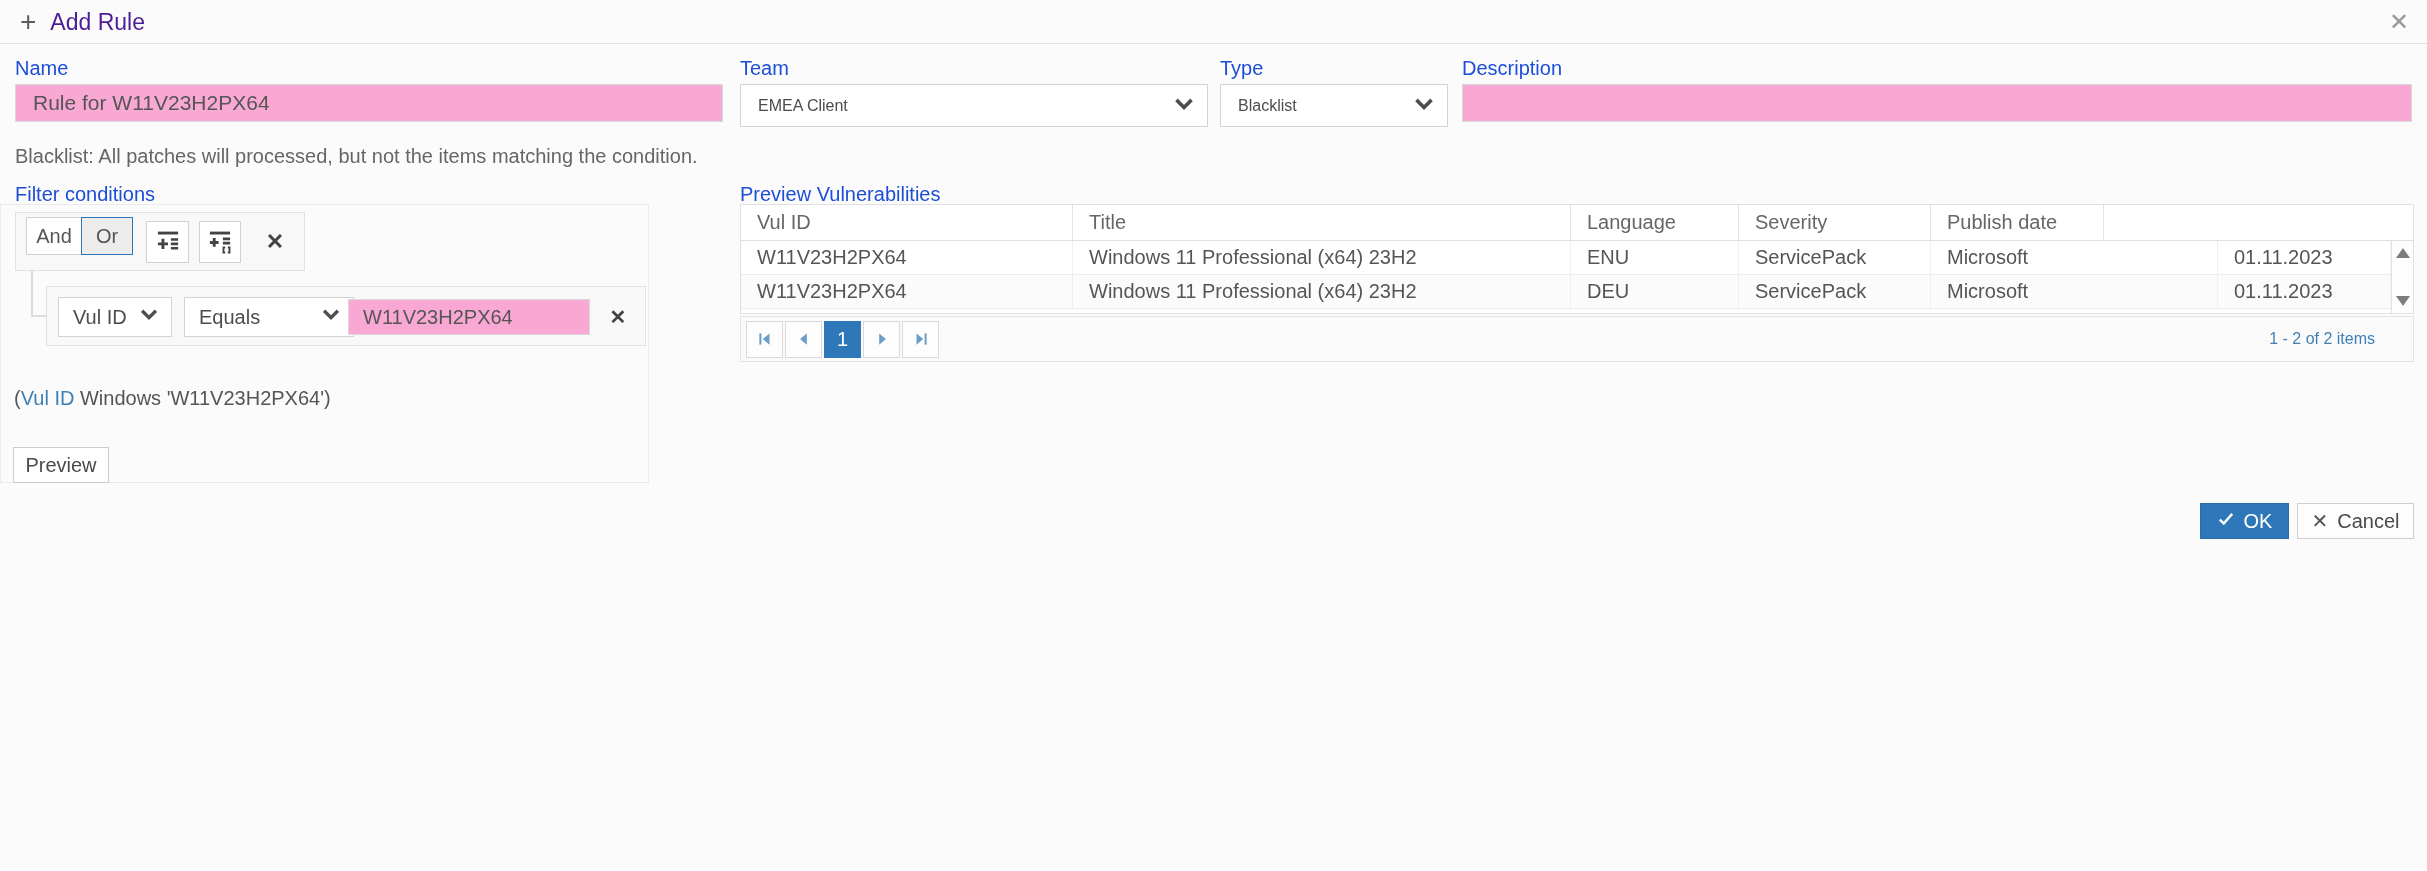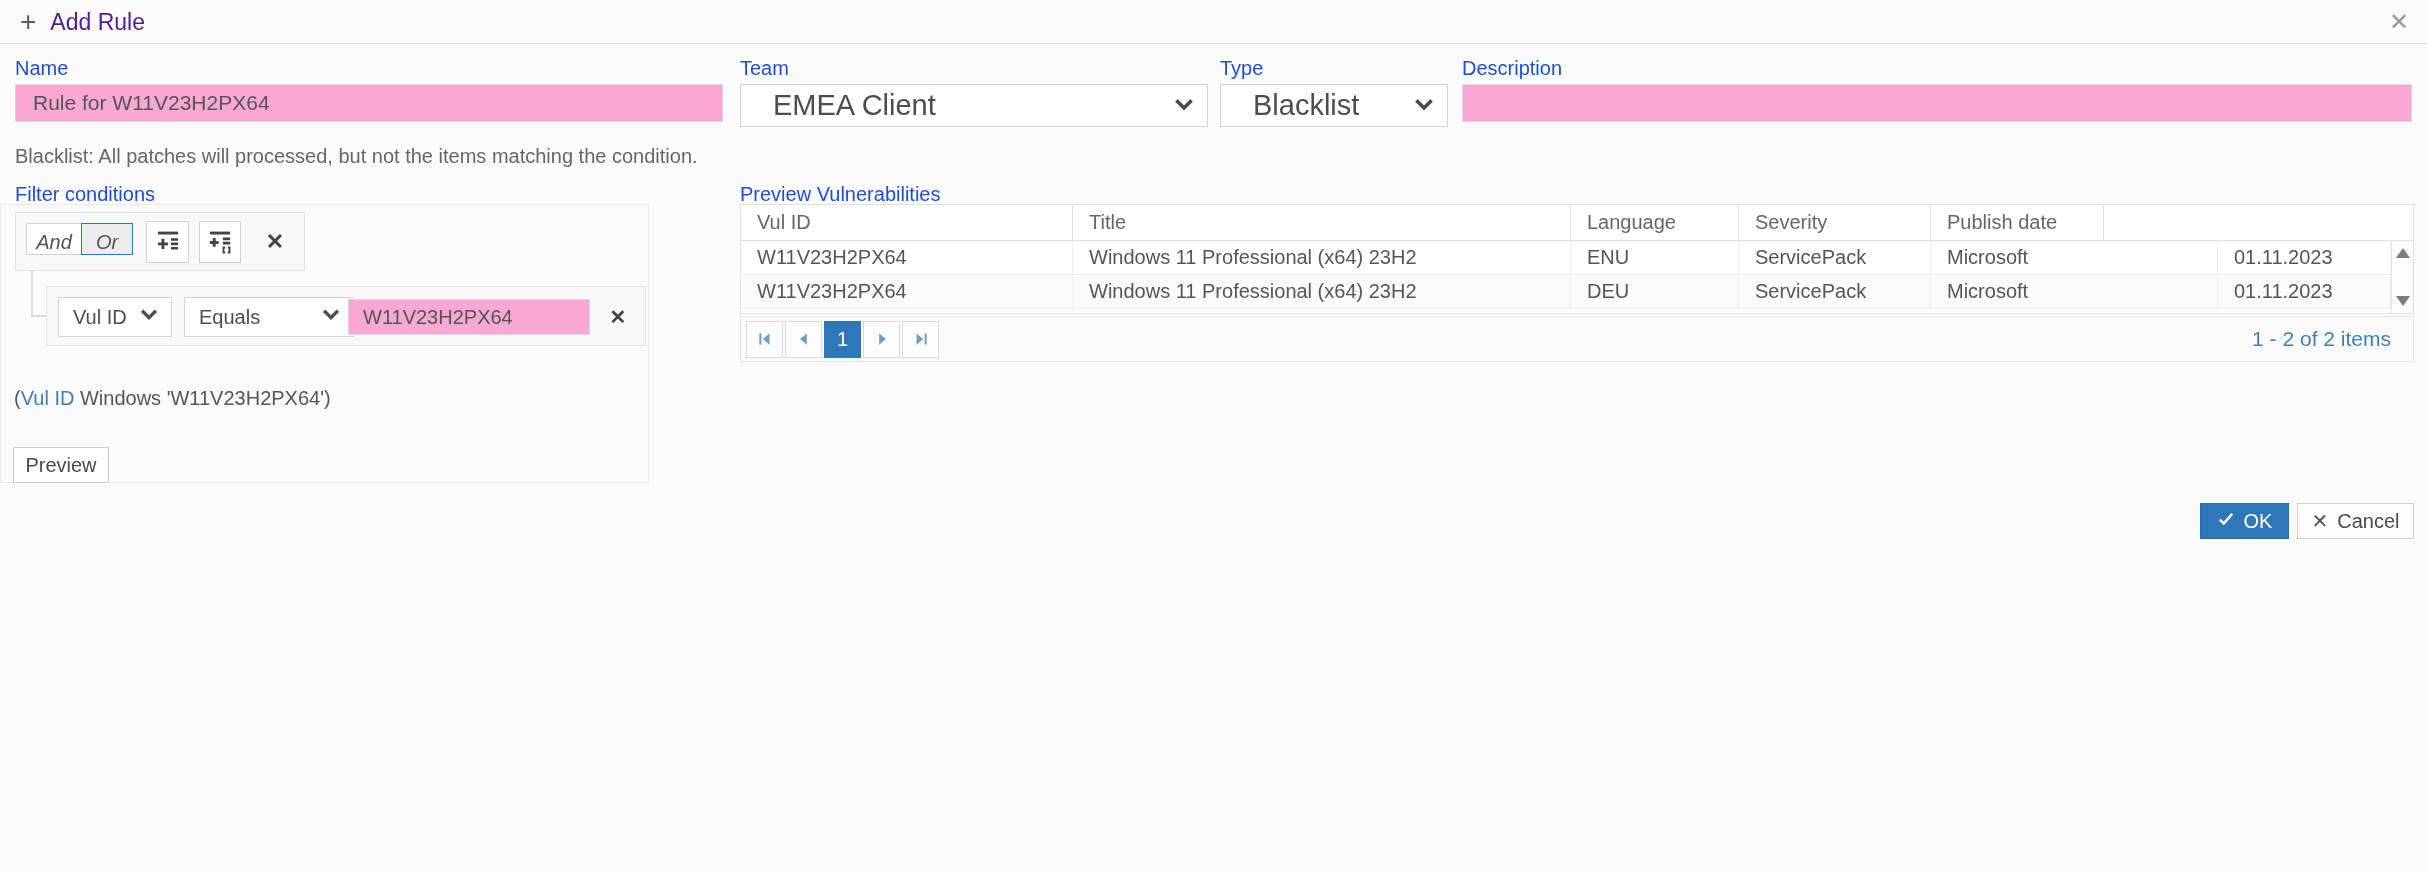--- a/index.html
+++ b/index.html
@@ -22,30 +22,30 @@
     font-size:24px; color:#9a9a9a; cursor:pointer; line-height:32px; text-align:center; }
 
   
   .field-label { font-size:20px; color:#1d4ed8; white-space:nowrap; }
   .text-input {
     border:1px solid #d9d9d9; background:#f9a8d4; font-family:inherit;
     font-size:21px; color:#555; padding:0 17px; outline:none;
   }
   .dropdown {
     border:1px solid #d4d4d4; background:#fff; display:flex; align-items:center;
-    font-size:29px; color:#4d4d4d; padding-left:32px; cursor:pointer;
+    font-size:16px; color:#4d4d4d; padding-left:17px; cursor:pointer;
   }
   .dropdown .chev { position:absolute; right:12px; top:50%; transform:translateY(-50%); }
 
   
   .filter-panel { left:0; top:204px; width:649px; height:279px; border:1px solid #ebebeb; }
   .tool-box { left:14px; top:7px; width:290px; height:59px; background:#f8f8f8; border:1px solid #e2e2e2; }
   .seg-btn {
-    position:absolute; top:10px; height:32px; border:1px solid #d2d2d2; background:#fff;
-    font-size:20px; color:#555; font-family:inherit; cursor:pointer; text-align:center; line-height:36px;font-style:italic;
+    position:absolute; top:4px; height:38px; border:1px solid #d2d2d2; background:#fff;
+    font-size:20px; color:#555; font-family:inherit; cursor:pointer; text-align:center; line-height:36px;
   }
   .seg-btn.selected { border:1px solid #2e77b8; background:#ececec; z-index:2; }
   .icon-btn {
     position:absolute; top:8px; width:43px; height:42px; border:1px solid #d2d2d2; background:#fff;
     cursor:pointer; display:flex; align-items:center; justify-content:center;
   }
   .x-glyph-btn { position:absolute; border:none; background:transparent; cursor:pointer;
     font-size:22px; color:#424242; font-weight:bold; }
   .connector { background:#dcdcdc; }
   .row-box { left:45px; top:81px; width:600px; height:60px; background:#f8f8f8; border:1px solid #e2e2e2; }
@@ -78,21 +78,21 @@
   .tri-down { position:absolute; left:4px; bottom:7px; width:0; height:0;
     border-left:7px solid transparent; border-right:7px solid transparent; border-top:10px solid #7c7c7c; }
 
   
   .pager { left:740px; top:316px; width:1674px; height:46px; background:#fafafa; border:1px solid #e3e3e3;
     display:flex; align-items:center; }
   .pager-btn { width:37px; height:37px; margin-left:2px; border:1px solid #dadada; background:#fdfdfd;
     cursor:pointer; display:flex; align-items:center; justify-content:center; padding:0; }
   .pager-btn:first-child { margin-left:5px; }
   .pager-btn.active { background:#2e77b8; border-color:#2e77b8; color:#fff; font-size:20px; font-family:inherit; }
-  .pager-items { position:absolute; right:22px; font-size:21px; color:#3e80b6; }
+  .pager-items { position:absolute; right:38px; font-size:16px; color:#3e80b6; }
 
   
   .ok-btn { left:2200px; top:503px; width:89px; height:36px; background:#2e77b8; border:1px solid #2a6ca8;
     color:#fff; font-size:20px; font-family:inherit; cursor:pointer;
     display:flex; align-items:center; justify-content:center; gap:9px; }
   .cancel-btn { left:2297px; top:503px; width:117px; height:36px; background:#fdfdfd; border:1px solid #cecece;
     color:#4a4a4a; font-size:20px; font-family:inherit; cursor:pointer;
     display:flex; align-items:center; justify-content:center; gap:9px; }
   .cancel-x { font-size:20px; color:#555; }
   .note-text { font-size:20px; color:#666; }

